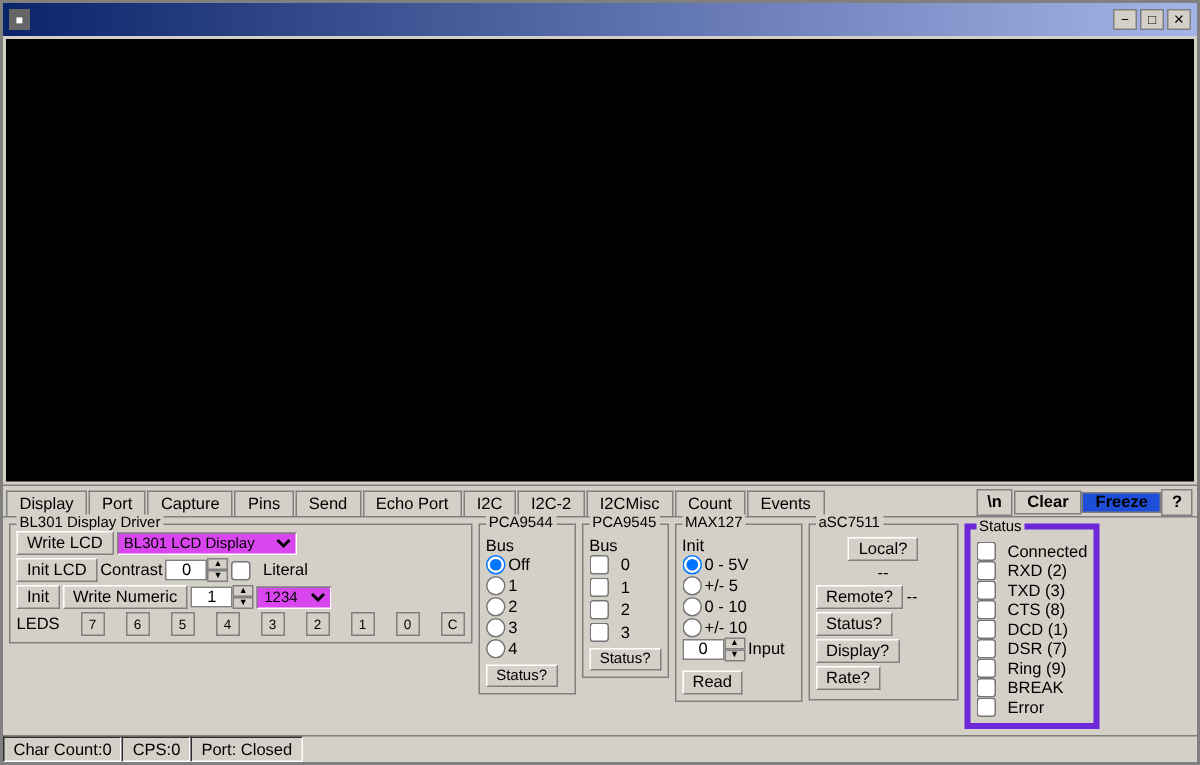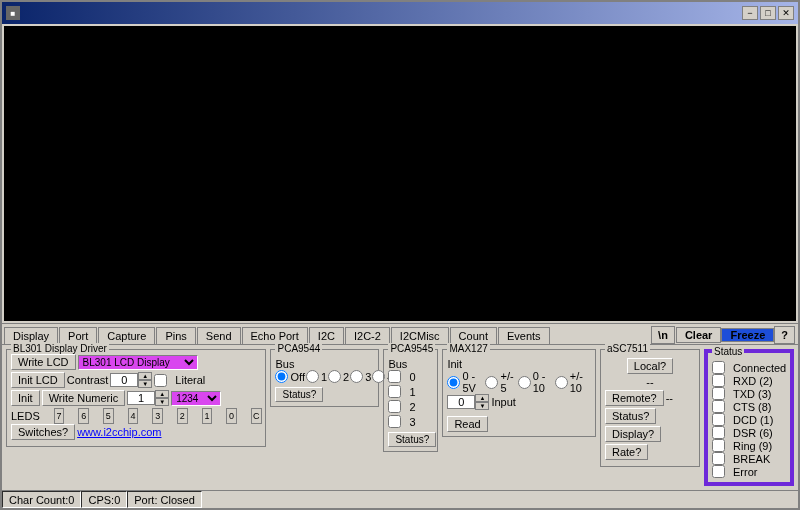--- a/index.html
+++ b/index.html
@@ -145,21 +145,21 @@
       cursor: pointer;
       font-size: 11px;
       white-space: nowrap;
     }
     .select-field {
       border: 1px solid;
       border-color: #808080 #ffffff #ffffff #808080;
       background: #d946ef;
       font-size: 10px;
     }
-    .radio-group { display: flex; flex-direction: row; gap: 1px; }
+    .radio-group { display: flex; flex-direction: column; gap: 1px; }
     .radio-item { display: flex; align-items: center; gap: 2px; }
     .checkbox-item { display: flex; align-items: center; gap: 8px; }
     .led-row { display: flex; gap: 14px; align-items: center; margin-top: 2px; }
     .led-btn {
       background: #d4d0c8;
       border: 1px solid #808080;
       width: 16px;
       height: 16px;
       font-size: 9px;
       display: flex;
@@ -303,24 +303,20 @@
           <div class="led-btn">7</div>
           <div class="led-btn">6</div>
           <div class="led-btn">5</div>
           <div class="led-btn">4</div>
           <div class="led-btn">3</div>
           <div class="led-btn">2</div>
           <div class="led-btn">1</div>
           <div class="led-btn">0</div>
           <div class="led-btn">C</div>
         </div>
-        <div class="row">
-          <button class="btn">Switches?</button>
-          <a class="blue-link">www.i2cchip.com</a>
-        </div>
       </div>
 
       <div style="position:relative; border:1px solid #808080; padding:4px; min-width:65px;">
         <span class="group-title">PCA9544</span>
         <div style="margin-top:4px;">Bus</div>
         <div class="radio-group">
           <div class="radio-item">
             <input type="radio" name="bus9544" checked="" style="">
             <span>Off</span>
           </div>
@@ -441,21 +437,21 @@
           <div class="checkbox-item">
             <input type="checkbox" style="">
             <span>CTS (8)</span>
           </div>
           <div class="checkbox-item">
             <input type="checkbox" style="">
             <span>DCD (1)</span>
           </div>
           <div class="checkbox-item">
             <input type="checkbox" style="">
-            <span>DSR (6)</span>
+            <span>DSR (7)</span>
           </div>
           <div class="checkbox-item">
             <input type="checkbox" style="">
             <span>Ring (9)</span>
           </div>
           <div class="checkbox-item">
             <input type="checkbox" style="">
             <span>BREAK</span>
           </div>
           <div class="checkbox-item">

